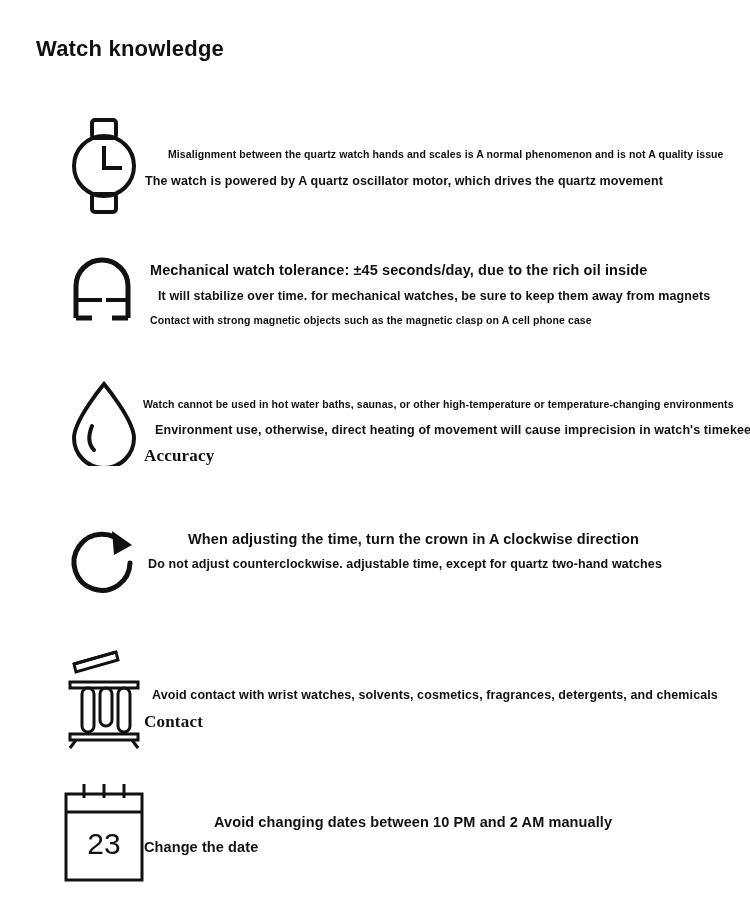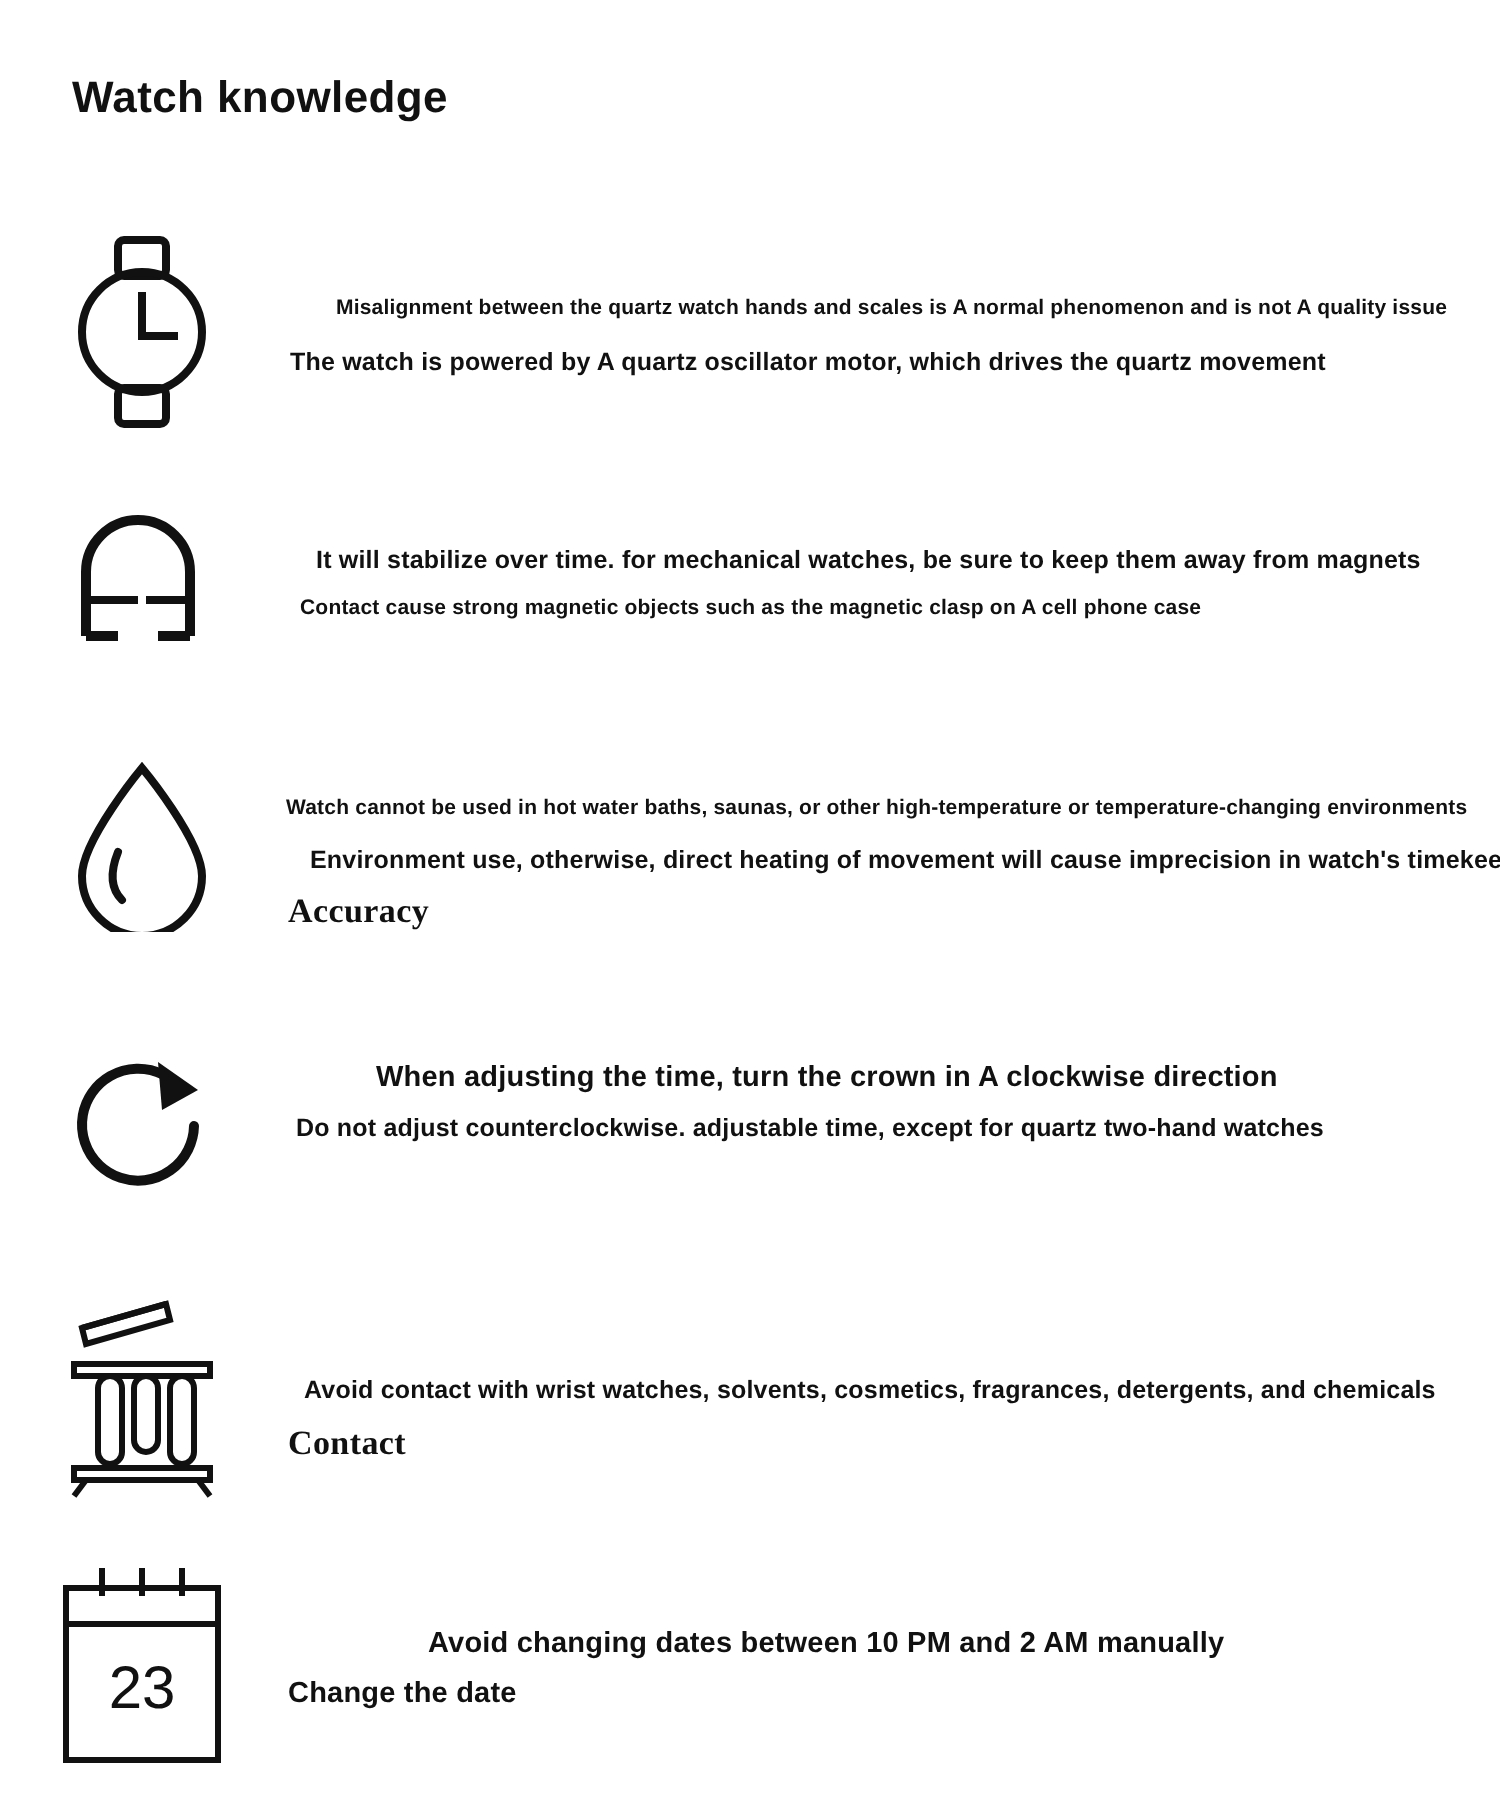--- a/index.html
+++ b/index.html
@@ -30,25 +30,25 @@
     letter-spacing: 0.2px;
     color: #111111;
   }
   .section {
     position: absolute;
     left: 0;
     width: 750px;
   }
   .icon-box {
     position: absolute;
-    left: 23px;
+    left: 50px;
     width: 96px;
     display: flex;
     align-items: flex-start;
-    justify-content: center;
+    justify-content: flex-end;
   }
   .text-col {
     position: absolute;
     left: 140px;
     width: 600px;
   }
   .line {
     display: block;
     white-space: nowrap;
     color: #111111;
@@ -102,22 +102,23 @@
     <div class="icon-box" style="top:6px;">
       <svg width="84" height="80" viewBox="0 0 84 80">
         <path d="M14 62 L14 30 A26 26 0 0 1 66 30 L66 62" fill="none" stroke="#111" stroke-width="5" stroke-linecap="butt"></path>
         <line x1="14" y1="44" x2="40" y2="44" stroke="#111" stroke-width="4"></line>
         <line x1="44" y1="44" x2="66" y2="44" stroke="#111" stroke-width="4"></line>
         <line x1="14" y1="62" x2="30" y2="62" stroke="#111" stroke-width="5"></line>
         <line x1="50" y1="62" x2="66" y2="62" stroke="#111" stroke-width="5"></line>
       </svg>
     </div>
     <div class="text-col" style="top:12px;">
+      <span class="line t-large" style="margin-left:10px;">Mechanical watch tolerance: ±45 seconds/day, due to the rich oil inside</span>
       <span class="line t-med" style="margin-left:18px; margin-top:11px;">It will stabilize over time. for mechanical watches, be sure to keep them away from magnets</span>
-      <span class="line t-small" style="margin-left:10px; margin-top:11px;">Contact cause strong magnetic objects such as the magnetic clasp on A cell phone case</span>
+      <span class="line t-small" style="margin-left:10px; margin-top:11px;">Contact with strong magnetic objects such as the magnetic clasp on A cell phone case</span>
     </div>
   </div>
 
   <div class="section" style="top:378px;">
     <div class="icon-box" style="top:2px;">
       <svg width="84" height="86" viewBox="0 0 84 86">
         <path d="M42 4 C42 4 12 40 12 58 A30 30 0 0 0 72 58 C72 40 42 4 42 4 Z" fill="none" stroke="#111" stroke-width="4"></path>
         <path d="M30 46 C26 56 26 64 32 70" fill="none" stroke="#111" stroke-width="4" stroke-linecap="round"></path>
       </svg>
     </div>

